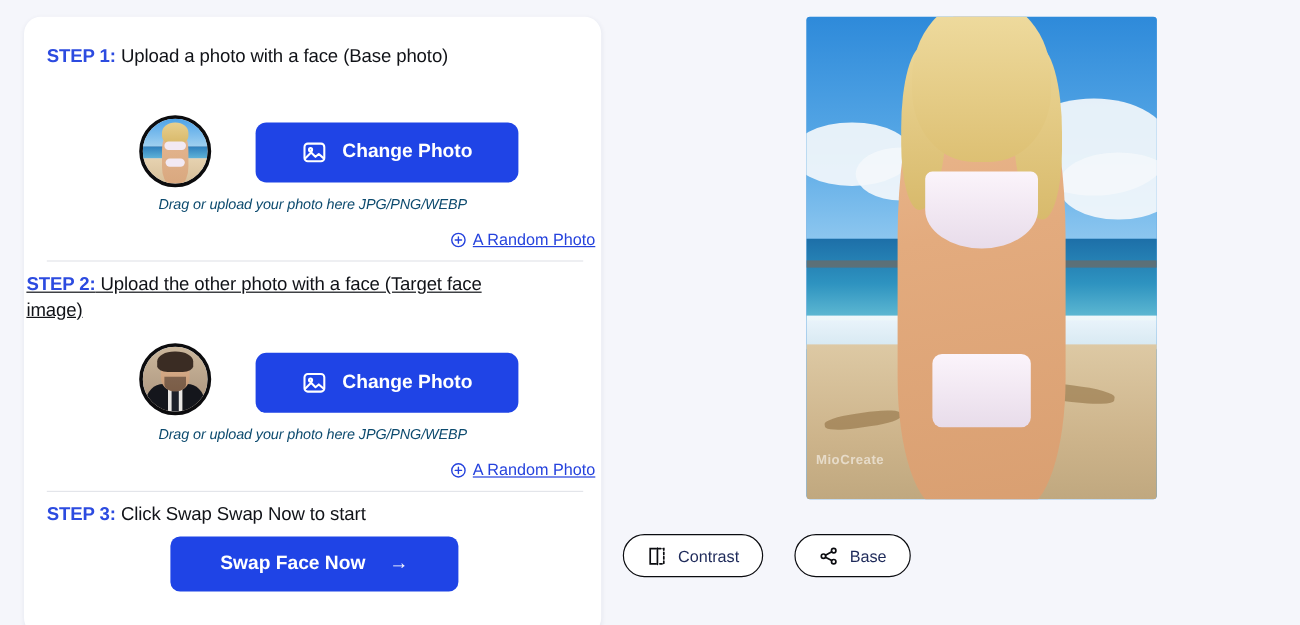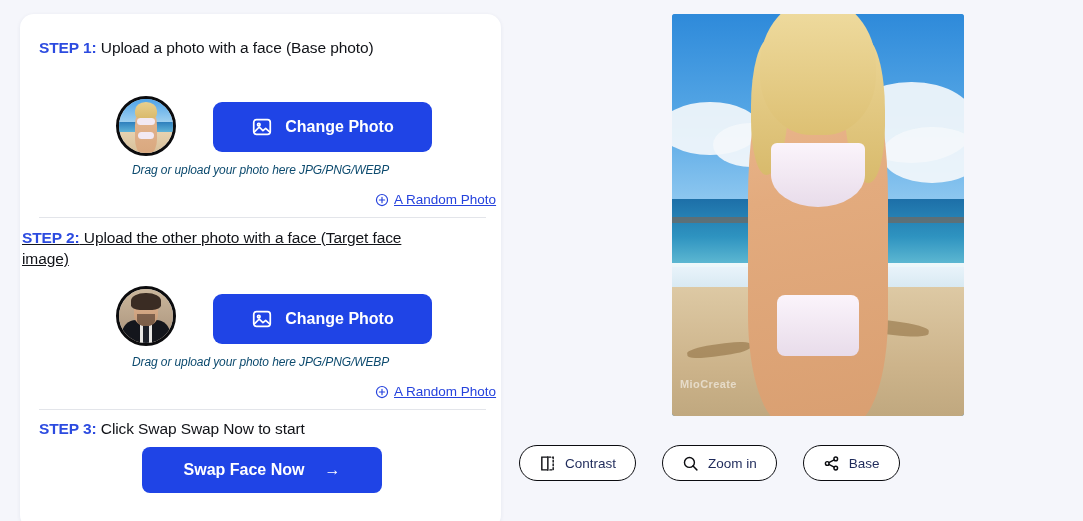--- a/index.html
+++ b/index.html
@@ -298,29 +298,20 @@
       <span>
         <svg width="17" height="17" viewBox="0 0 24 24" fill="none" stroke="#0b0c10" stroke-width="2" stroke-linecap="round">
           <path d="M11 3H4v18h7"></path>
           <path d="M14 3h6v18h-6" stroke-dasharray="2.6 2.6"></path>
           <path d="M12.5 2.5v19"></path>
         </svg>
       </span>
       <span>Contrast</span>
     </button>
 
-    <button class="pill">
-      <span>
-        <svg width="17" height="17" viewBox="0 0 24 24" fill="none" stroke="#0b0c10" stroke-width="2" stroke-linecap="round">
-          <circle cx="10.5" cy="10.5" r="7"></circle>
-            <path d="M15.6 15.6L21 21"></path>
-        </svg>
-      </span>
-      <span>Zoom in</span>
-    </button>
 
     <button class="pill">
       <span>
         <svg width="17" height="17" viewBox="0 0 24 24" fill="none" stroke="#0b0c10" stroke-width="2" stroke-linecap="round">
           <circle cx="18" cy="5.5" r="2.6"></circle>
             <circle cx="6" cy="12" r="2.6"></circle>
           <circle cx="18" cy="18.5" r="2.6"></circle>
           <path d="M8.3 10.8l7.4-4M8.3 13.2l7.4 4"></path>
         </svg>
       </span>

